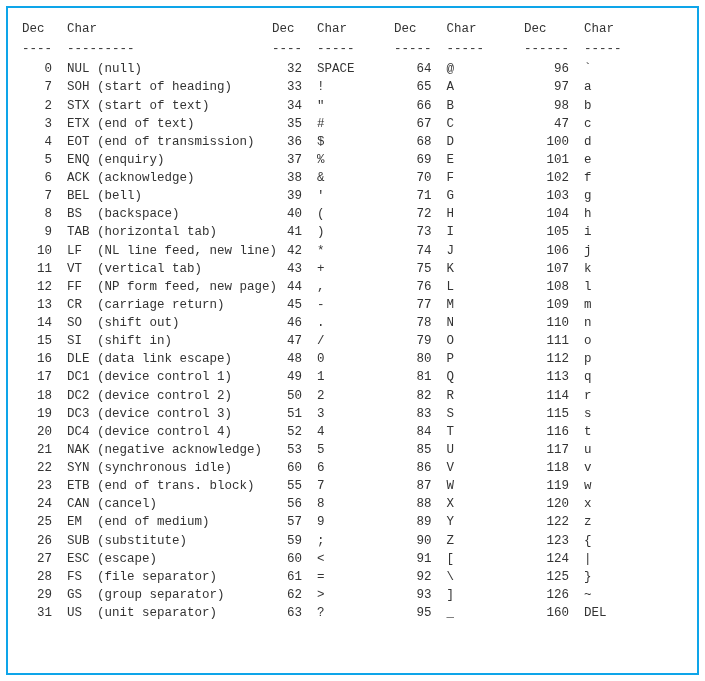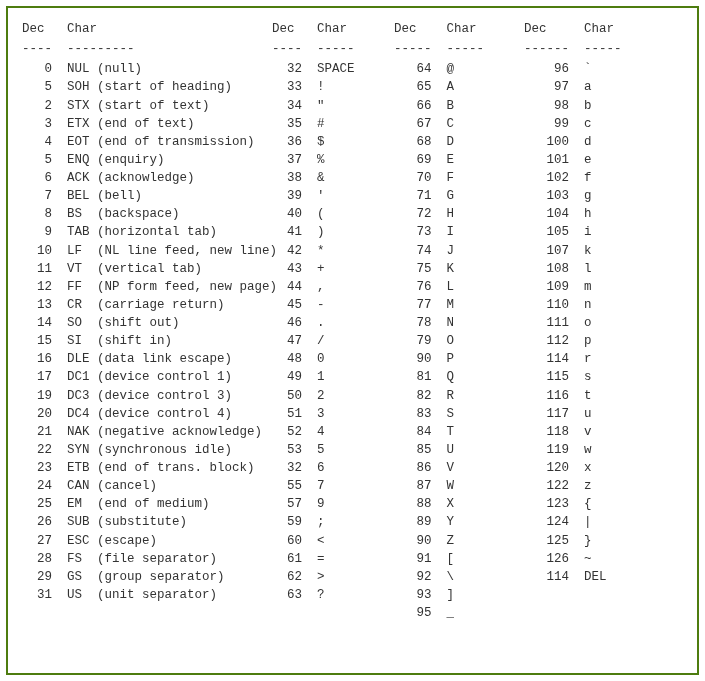--- a/index.html
+++ b/index.html
@@ -3,21 +3,21 @@
   <meta charset="utf-8">
   <style>
     * { margin: 0; padding: 0; box-sizing: border-box; }
     body {
       font-family: "Courier New", Courier, monospace;
       font-size: 12.5px;
       background: #fff;
       padding: 6px;
     }
     .frame {
-      border: 2px solid #4d7c0f;
+      border: 2px solid #0ea5e9;
       padding: 12px 14px 14px 14px;
       width: 693px;
       height: 669px;
       color: #333;
     }
     .grid {
       display: flex;
       gap: 0;
     }
     .col {
@@ -40,37 +40,38 @@
   </style>
 </head>
 <body>
 
 <div class="frame">
   <div class="grid">
     <div class="col c1" id="col0">
         <div class="hdr">Dec   Char</div>
         <div class="hdr">----  ---------</div>
         <div class="row">   0  NUL (null)</div>
-        <div class="row">   5  SOH (start of heading)</div>
+        <div class="row">   7  SOH (start of heading)</div>
         <div class="row">   2  STX (start of text)</div>
         <div class="row">   3  ETX (end of text)</div>
         <div class="row">   4  EOT (end of transmission)</div>
         <div class="row">   5  ENQ (enquiry)</div>
         <div class="row">   6  ACK (acknowledge)</div>
         <div class="row">   7  BEL (bell)</div>
         <div class="row">   8  BS  (backspace)</div>
         <div class="row">   9  TAB (horizontal tab)</div>
         <div class="row">  10  LF  (NL line feed, new line)</div>
         <div class="row">  11  VT  (vertical tab)</div>
         <div class="row">  12  FF  (NP form feed, new page)</div>
         <div class="row">  13  CR  (carriage return)</div>
         <div class="row">  14  SO  (shift out)</div>
         <div class="row">  15  SI  (shift in)</div>
         <div class="row">  16  DLE (data link escape)</div>
         <div class="row">  17  DC1 (device control 1)</div>
+        <div class="row">  18  DC2 (device control 2)</div>
         <div class="row">  19  DC3 (device control 3)</div>
         <div class="row">  20  DC4 (device control 4)</div>
         <div class="row">  21  NAK (negative acknowledge)</div>
         <div class="row">  22  SYN (synchronous idle)</div>
         <div class="row">  23  ETB (end of trans. block)</div>
         <div class="row">  24  CAN (cancel)</div>
         <div class="row">  25  EM  (end of medium)</div>
         <div class="row">  26  SUB (substitute)</div>
         <div class="row">  27  ESC (escape)</div>
         <div class="row">  28  FS  (file separator)</div>
@@ -95,22 +96,23 @@
         <div class="row">  44  ,</div>
         <div class="row">  45  -</div>
         <div class="row">  46  .</div>
         <div class="row">  47  /</div>
         <div class="row">  48  0</div>
         <div class="row">  49  1</div>
         <div class="row">  50  2</div>
         <div class="row">  51  3</div>
         <div class="row">  52  4</div>
         <div class="row">  53  5</div>
-        <div class="row">  32  6</div>
+        <div class="row">  60  6</div>
         <div class="row">  55  7</div>
+        <div class="row">  56  8</div>
         <div class="row">  57  9</div>
         <div class="row">  59  ;</div>
         <div class="row">  60  &lt;</div>
         <div class="row">  61  =</div>
         <div class="row">  62  &gt;</div>
         <div class="row">  63  ?</div>
       </div>
     <div class="col c3" id="col2">
         <div class="hdr">Dec    Char</div>
         <div class="hdr">-----  -----</div>
@@ -123,21 +125,21 @@
         <div class="row">   70  F</div>
         <div class="row">   71  G</div>
         <div class="row">   72  H</div>
         <div class="row">   73  I</div>
         <div class="row">   74  J</div>
         <div class="row">   75  K</div>
         <div class="row">   76  L</div>
         <div class="row">   77  M</div>
         <div class="row">   78  N</div>
         <div class="row">   79  O</div>
-        <div class="row">   90  P</div>
+        <div class="row">   80  P</div>
         <div class="row">   81  Q</div>
         <div class="row">   82  R</div>
         <div class="row">   83  S</div>
         <div class="row">   84  T</div>
         <div class="row">   85  U</div>
         <div class="row">   86  V</div>
         <div class="row">   87  W</div>
         <div class="row">   88  X</div>
         <div class="row">   89  Y</div>
         <div class="row">   90  Z</div>
@@ -145,41 +147,43 @@
         <div class="row">   92  \</div>
         <div class="row">   93  ]</div>
         <div class="row">   95  _</div>
       </div>
     <div class="col c4" id="col3">
         <div class="hdr">Dec     Char</div>
         <div class="hdr">------  -----</div>
         <div class="row">    96  `</div>
         <div class="row">    97  a</div>
         <div class="row">    98  b</div>
-        <div class="row">    99  c</div>
+        <div class="row">    47  c</div>
         <div class="row">   100  d</div>
         <div class="row">   101  e</div>
         <div class="row">   102  f</div>
         <div class="row">   103  g</div>
         <div class="row">   104  h</div>
         <div class="row">   105  i</div>
+        <div class="row">   106  j</div>
         <div class="row">   107  k</div>
         <div class="row">   108  l</div>
         <div class="row">   109  m</div>
         <div class="row">   110  n</div>
         <div class="row">   111  o</div>
         <div class="row">   112  p</div>
+        <div class="row">   113  q</div>
         <div class="row">   114  r</div>
         <div class="row">   115  s</div>
         <div class="row">   116  t</div>
         <div class="row">   117  u</div>
         <div class="row">   118  v</div>
         <div class="row">   119  w</div>
         <div class="row">   120  x</div>
         <div class="row">   122  z</div>
         <div class="row">   123  {</div>
         <div class="row">   124  |</div>
         <div class="row">   125  }</div>
         <div class="row">   126  ~</div>
-        <div class="row">   114  DEL</div>
+        <div class="row">   160  DEL</div>
       </div>
   </div>
 </div>
 
 </body></html>

